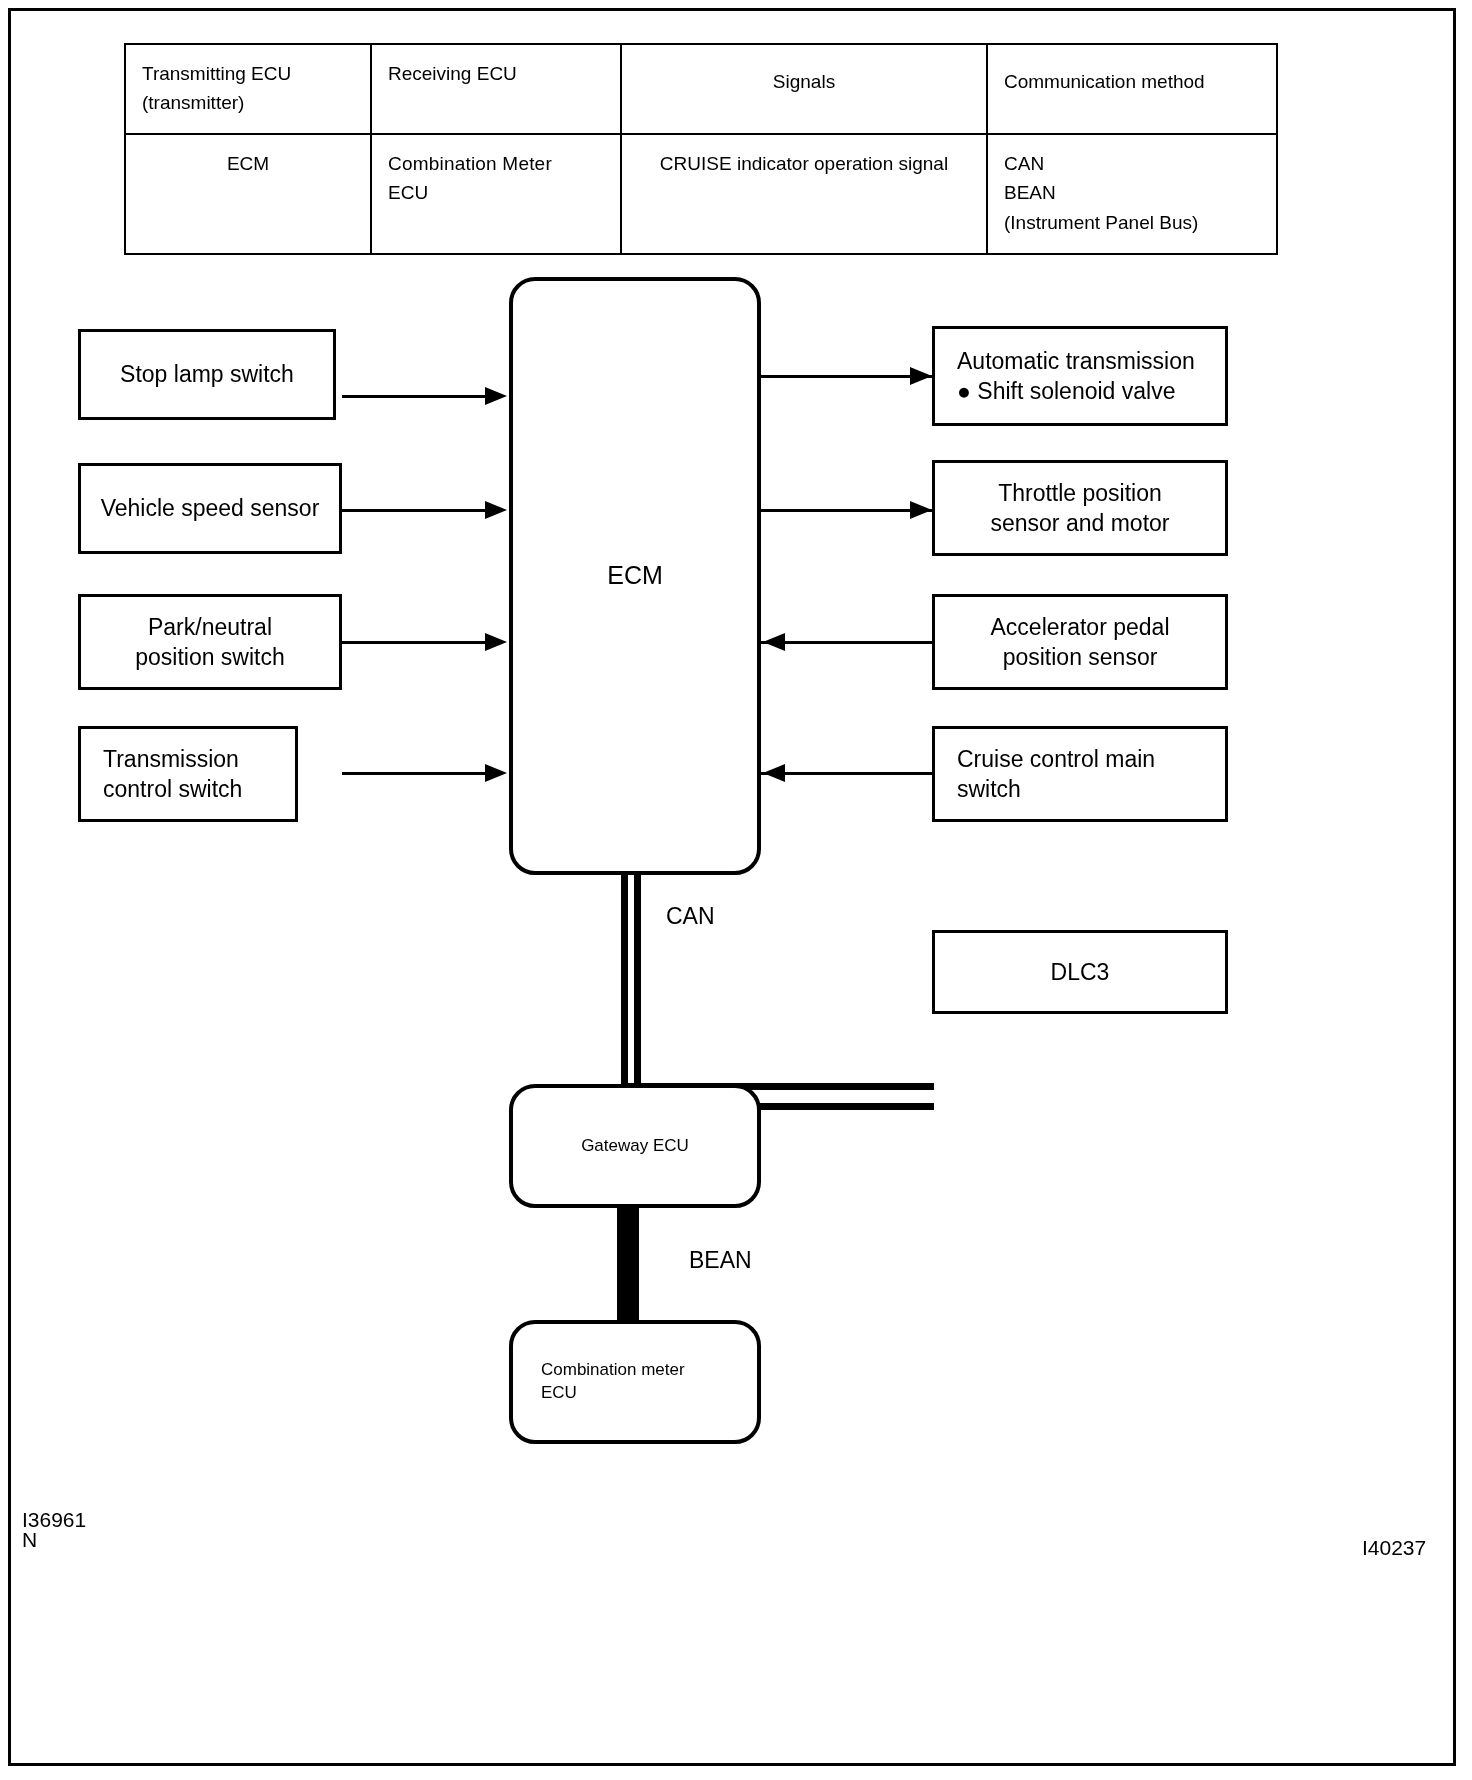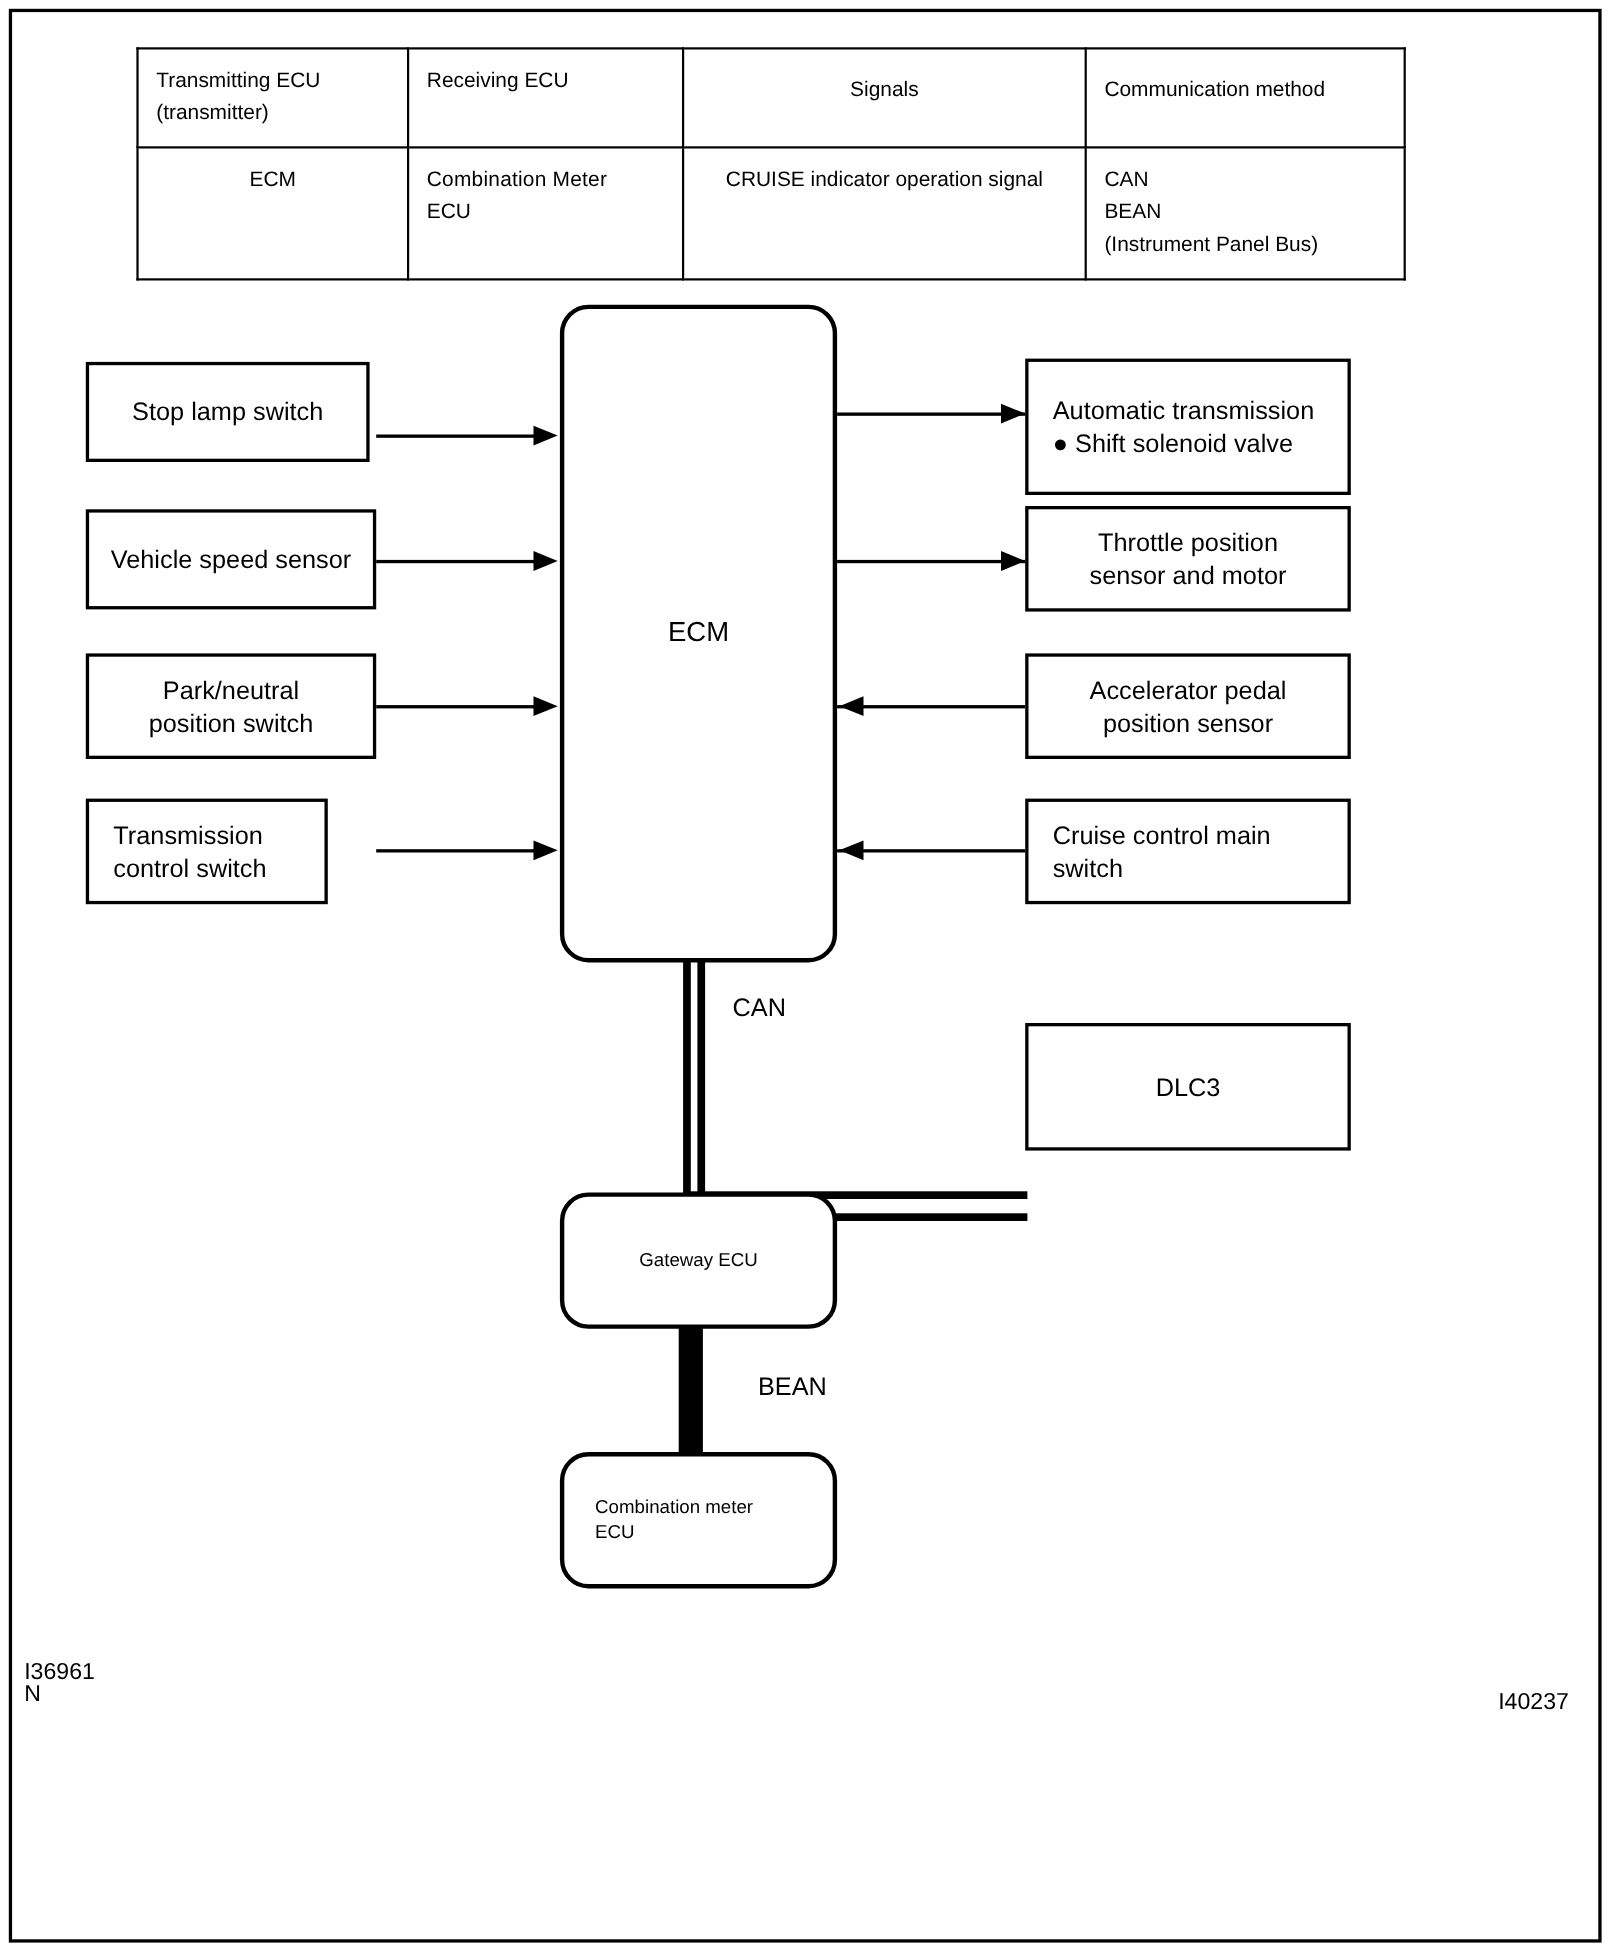--- a/index.html
+++ b/index.html
@@ -219,21 +219,21 @@
 
     <div class="hline" style="left:342px; top:509px; width:145px;"></div>
     <div class="arrow-r" style="left:485px; top:501px;"></div>
 
     <div class="hline" style="left:342px; top:641px; width:145px;"></div>
     <div class="arrow-r" style="left:485px; top:633px;"></div>
 
     <div class="hline" style="left:342px; top:772px; width:145px;"></div>
     <div class="arrow-r" style="left:485px; top:764px;"></div>
 
-    <div class="box left-align" style="left:932px; top:326px; width:296px; height:124px;">
+    <div class="box left-align" style="left:932px; top:326px; width:296px; height:100px;">
       <div>
         <div>Automatic transmission</div>
         <div>
           <span class="bullet-line">●</span>
           <span>Shift solenoid valve</span>
         </div>
       </div>
     </div>
     <div class="box" style="left:932px; top:460px; width:296px; height:96px;">
       <div>
@@ -270,21 +270,21 @@
     <div class="bus-v" style="left:634px; top:874px; height:212px;"></div>
     <div class="bus-v" style="left:621px; top:1086px; height:96px;"></div>
     <div class="bus-v" style="left:634px; top:1086px; height:96px;"></div>
 
     <div class="bus-h" style="left:628px; top:959px; width:310px; height:0;"></div>
     <div class="bus-h" style="left:621px; top:1083px; width:313px;"></div>
     <div class="bus-h" style="left:621px; top:1103px; width:313px;"></div>
 
     <div class="label" style="left:666px; top:903px;">CAN</div>
 
-    <div class="box" style="left:932px; top:930px; width:296px; height:116px;">
+    <div class="box" style="left:932px; top:930px; width:296px; height:84px;">
       <span>DLC3</span>
     </div>
 
     <div class="rbox" style="left:509px; top:1084px; width:252px; height:124px;">
       <span>Gateway ECU</span>
     </div>
 
     <div class="bean-bar" style="left:617px; top:1206px; height:116px;"></div>
     <div class="label" style="left:689px; top:1247px;">BEAN</div>
 

